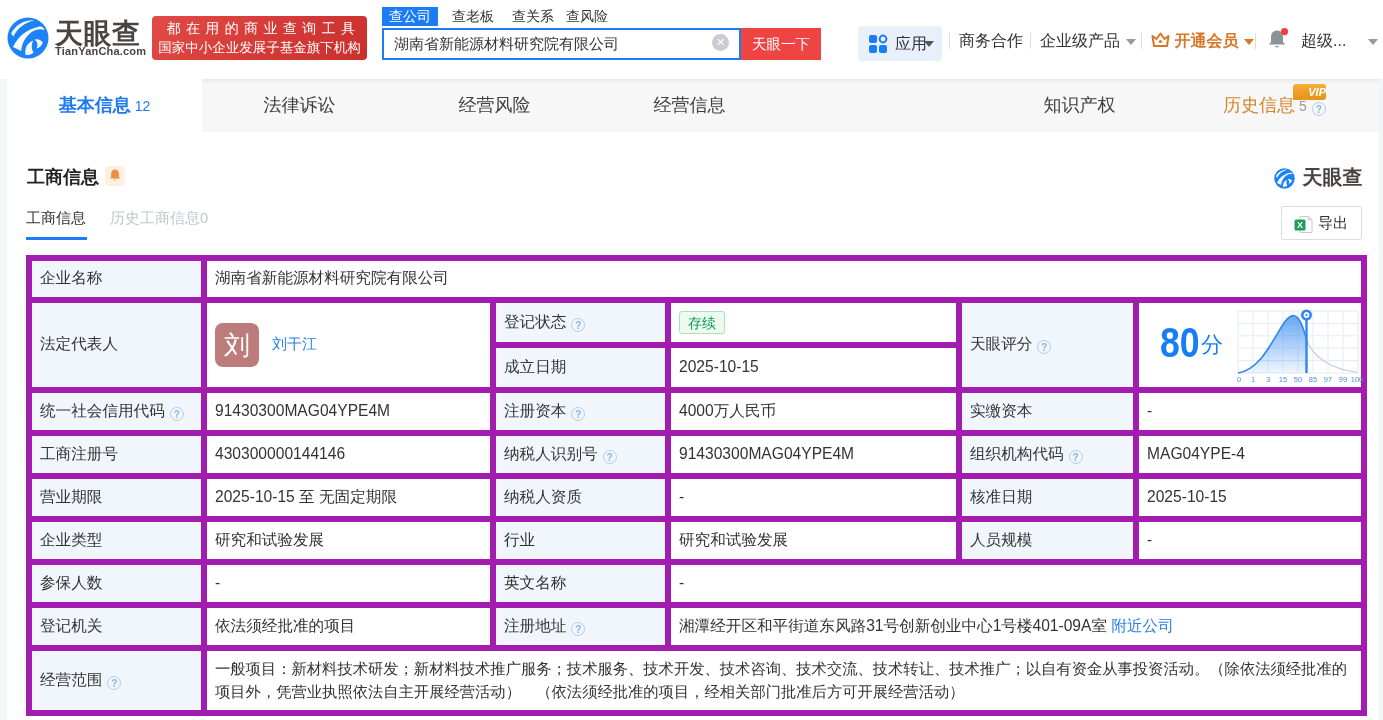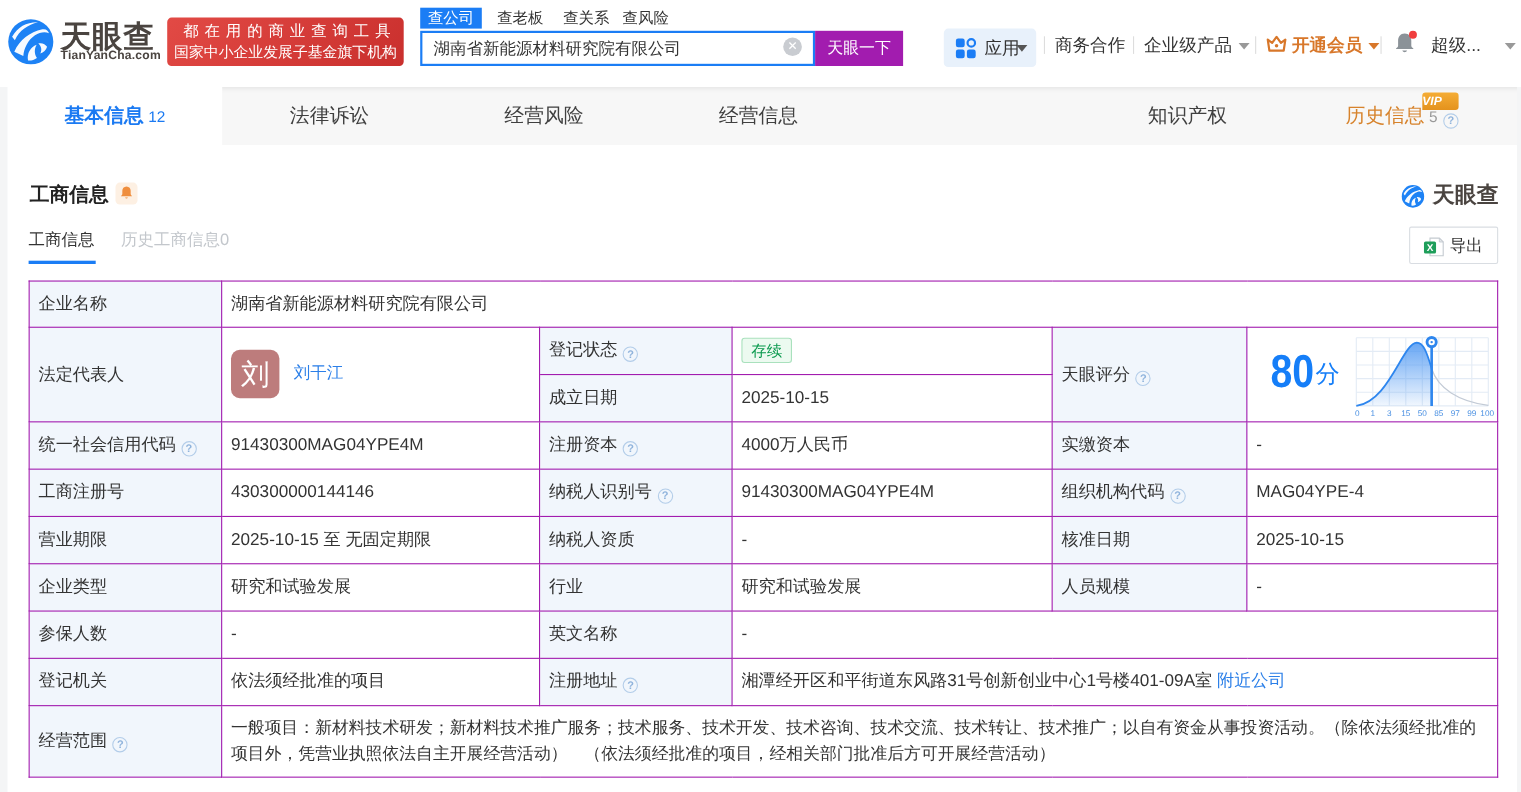--- a/index.html
+++ b/index.html
@@ -20,21 +20,21 @@
 #redbadge .l1 { font-size:14px; letter-spacing:5.4px; line-height:19px; text-indent:8px; }
 #redbadge .l2 { font-size:13.5px; letter-spacing:0; line-height:19px; }
 
 
 #stabs { position:absolute; left:382px; top:7px; height:21px; }
 #stabs { width:330px; } #stabs .st { position:absolute; font-size:14px; color:#333; padding:0; height:19px; line-height:19px; top:0; }
 #stabs .st.on { background:#1b7df5; color:#fff; padding:0 7px; }
 #sinput { position:absolute; left:382px; top:27.5px; width:359px; height:32px; border:2px solid #1b7df5; background:#fff; }
 #sinput .txt { position:absolute; left:10px; top:5px; font-size:15px; color:#333; }
 #sclear { position:absolute; left:712px; top:33.5px; width:17px; height:17px; border-radius:50%; background:#c9ccd1; color:#fff; font-size:11px; text-align:center; line-height:17px; }
-#sbtn { position:absolute; left:741px; top:27.5px; width:80px; height:32px; background:#a21caf; color:#fff; font-size:14.5px; text-align:center; line-height:32px; }
+#sbtn { position:absolute; left:741px; top:27.5px; width:80px; height:32px; background:#ef4444; color:#fff; font-size:14.5px; text-align:center; line-height:32px; }
 
 
 #appbtn { position:absolute; left:858px; top:26px; width:84px; height:35px; background:#e8f1fb; border-radius:4px; font-size:16px; color:#333; }
 #appbtn .t { position:absolute; left:37px; top:8px; }
 .navitem { position:absolute; top:31px; font-size:16px; color:#333; }
 .navsep { position:absolute; top:33px; width:1px; height:16px; background:#ddd; }
 #vipitem { color:#d8772a; font-weight:bold; }
 .caret { display:inline-block; width:0; height:0; border-left:5px solid transparent; border-right:5px solid transparent; border-top:6px solid #555; vertical-align:middle; margin-left:6px; }
 .caret.gray { border-top-color:#999; }
 .caret.orange { border-top-color:#d8772a; }
@@ -58,21 +58,21 @@
 #subtabs { position:absolute; left:19px; top:77px; font-size:15px; }
 #subtabs .cur { color:#333; }
 #subtabs .oth { color:#c3c7cc; margin-left:24px; }
 #subtabline { position:absolute; left:19px; top:104.5px; width:61px; height:3px; background:#1b7df5; }
 #exportbtn { position:absolute; left:1274px; top:74px; width:81px; height:34px; border:1px solid #d9dde2; border-radius:2px; background:#fff; }
 #exportbtn .t { position:absolute; left:36px; top:7px; font-size:15px; color:#333; }
 #exportbtn svg { position:absolute; left:12px; top:8px; }
 
 
 #tbl { position:absolute; left:19px; top:122.5px; border-collapse:collapse; table-layout:fixed; width:1335px; }
-#tbl td { border:1px solid #a21caf; font-size:15.6px; color:#333; padding:0 0 0 8px; vertical-align:middle; }
+#tbl td { border:6px solid #a21caf; font-size:15.6px; color:#333; padding:0 0 0 8px; vertical-align:middle; }
 #tbl td.lb { background:#f1f6fc; }
 .qm { display:inline-block; width:14px; height:14px; border:1px solid #b3cde9; border-radius:50%; color:#8fb3dc; font-size:10px; line-height:14px; text-align:center; vertical-align:-2px; margin-left:5px; font-weight:bold;}
 a.lnk { color:#2b7fe8; text-decoration:none; }
 .badge-green { display:inline-block; width:46px; height:23px; background:#ecfaf0; border:1px solid #a9e1bd; border-radius:3px; color:#0b9a4e; font-size:14px; text-align:center; line-height:22px; }
 #avatar { display:inline-block; width:44px; height:44px; background:#bd7c7c; border-radius:8px; color:#fff; font-size:26px; text-align:center; line-height:44px; vertical-align:middle; }
 #scorewrap { position:relative; height:84px; }
 #score80 { position:absolute; left:21px; top:19px; font-size:42px; line-height:42px; font-weight:bold; color:#157ef8; transform:scaleX(0.85); transform-origin:left top; }
 #scorefen { position:absolute; left:62px; top:27px; font-size:22px; color:#157ef8; }
 #scorechart { position:absolute; left:97px; top:6.5px; }
 </style>
@@ -145,21 +145,21 @@
 </div>
 
 <div id="tabbar-wrap" class="abs" style="left:7px;top:79px;width:1372px;height:53px;">
   <div id="tabbar">
     <div class="tab active" style="left:0;width:195px">基本信息<span class="cnt">12</span></div>
     <div class="tab" style="left:195px;width:195px">法律诉讼</div>
     <div class="tab" style="left:390px;width:195px">经营风险</div>
     <div class="tab" style="left:585px;width:195px">经营信息</div>
     <div class="tab" style="left:975px;width:195px">知识产权</div>
     <div class="tab hist" style="left:1170px;width:195px">历史信息<span class="n">5</span><span class="qm">?</span>
-      <div style="position:absolute;left:116px;top:5px;width:33px;height:16px;background:linear-gradient(#f5ad35,#e4921d);border-radius:3px 3px 3px 0;color:#fff;font-size:11px;font-weight:bold;font-style:italic;line-height:16px;text-align:left;">VIP</div>
+      <div style="position:absolute;left:116px;top:5px;width:33px;height:16px;background:linear-gradient(#f5ad35,#e4921d);border-radius:3px 3px 3px 0;color:#fff;font-size:11px;font-weight:bold;font-style:italic;line-height:16px;text-align:right;">VIP</div>
     </div>
   </div>
 </div>
 
 <div id="content" class="abs" style="left:7px;top:132px;width:1372px;height:588px;background:#fff">
   <div id="sectitle">工商信息</div>
   <div id="bellbadge">
     <svg width="12" height="13" viewBox="0 0 12 13" style="margin-top:3px">
         <path d="M6 0.5 C3.5 0.5 2.2 2.5 2.2 4.5 L2.2 7.5 L1 9.5 L11 9.5 L9.8 7.5 L9.8 4.5 C9.8 2.5 8.5 0.5 6 0.5 Z" fill="#ef8e3e"></path>
         <path d="M4.7 10.6 A1.4 1.4 0 0 0 7.3 10.6 Z" fill="#ef8e3e"></path>

